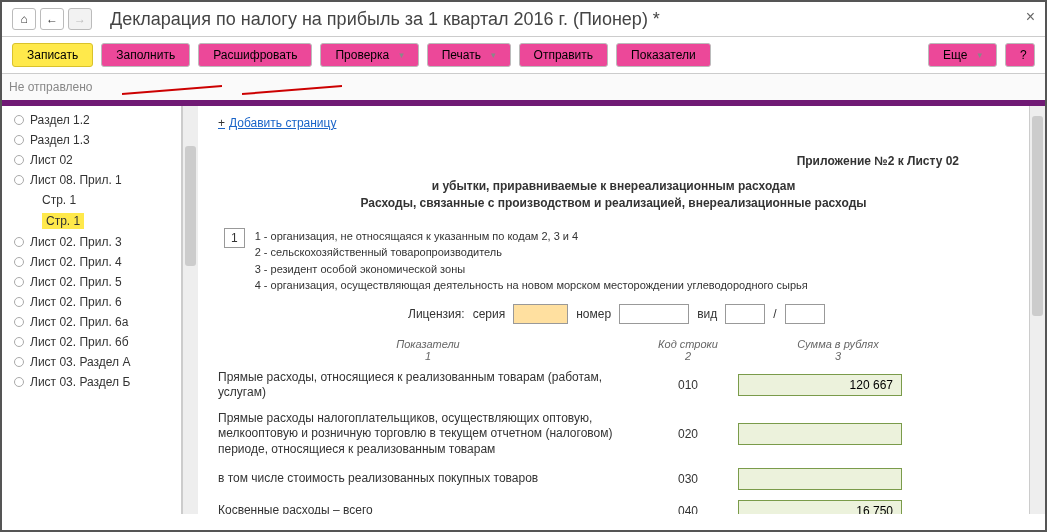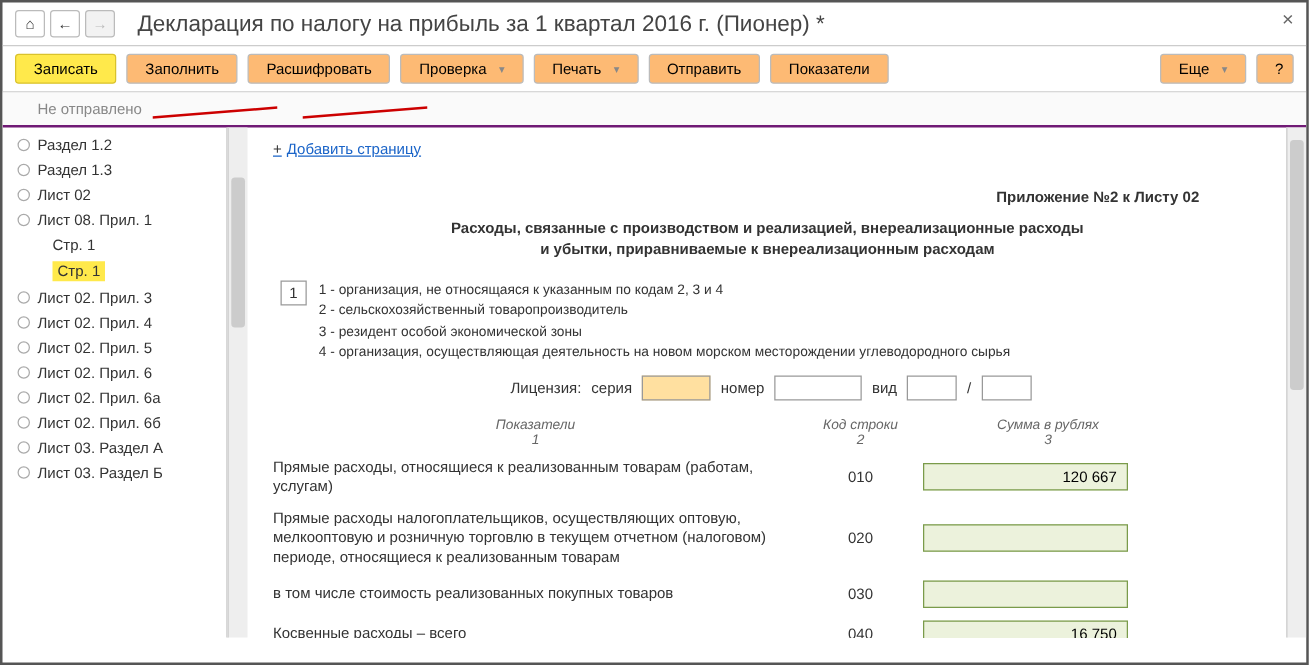--- a/index.html
+++ b/index.html
@@ -5,27 +5,27 @@
 * { box-sizing: border-box; margin: 0; padding: 0; }
 body { font-family: Arial, sans-serif; font-size: 12px; background: #fff; color: #333; }
 .window { width: 1047px; height: 532px; border: 2px solid #555; position: relative; overflow: hidden; }
 .titlebar { display: flex; align-items: center; padding: 6px 10px; border-bottom: 1px solid #ccc; }
 .titlebar .navbtns { display: flex; gap: 4px; margin-right: 18px; }
 .icon-btn { width: 24px; height: 22px; border: 1px solid #bbb; background: #fff; border-radius: 3px; display: flex; align-items: center; justify-content: center; cursor: pointer; font-size: 12px; }
 .icon-btn.dis { background: #f2f2f2; color: #bbb; }
 .titlebar .title { font-size: 18px; color: #444; }
 .close-x { position: absolute; right: 10px; top: 6px; font-size: 16px; color: #666; cursor: pointer; }
 .toolbar { display: flex; align-items: center; padding: 6px 10px; gap: 8px; border-bottom: 1px solid #ccc; }
-.btn { border: 1px solid #bbb; background: #fdba74; border-radius: 3px; padding: 4px 14px; font-size: 12px; cursor: pointer; display: inline-flex; align-items: center; gap: 6px; }
+.btn { border: 1px solid #bbb; background: #ec4899; border-radius: 3px; padding: 4px 14px; font-size: 12px; cursor: pointer; display: inline-flex; align-items: center; gap: 6px; }
 .btn.primary { background: #ffe94b; border-color: #d9c22c; }
 .btn.dd::after { content: "▾"; font-size: 9px; color: #888; margin-left: 4px; }
 .spacer { flex: 1; }
 .help-btn { width: 26px; }
 .annot { position: absolute; pointer-events: none; }
-.statusbar { padding: 6px 28px; color: #888; border-bottom: 2px solid #701a75; background: #fafafa; }
+.statusbar { padding: 6px 7px; color: #888; border-bottom: 6px solid #701a75; background: #fafafa; }
 .main { display: flex; height: calc(100% - 120px); }
 .sidebar { width: 180px; border-right: 1px solid #ccc; overflow-y: auto; padding: 4px 0; }
 .tree-item { display: flex; align-items: center; padding: 3px 6px 3px 12px; cursor: pointer; gap: 6px; font-size: 12px; color: #333; white-space: nowrap; }
 .tree-item.sub { padding-left: 40px; }
 .tree-item.sel { }
 .tree-item.sel span:last-child { background: #ffe94b; padding: 1px 4px; }
 .tree-item .tw { width: 10px; height: 10px; border: 1px solid #aaa; border-radius: 50%; display: inline-block; }
 .doc { flex: 1; overflow: auto; padding: 10px 20px; position: relative; }
 .addpage { color: #1a64c8; text-decoration: underline; cursor: pointer; font-size: 12px; margin-bottom: 14px; display: inline-flex; gap: 4px; align-items: center; }
 .addpage::before { content: "+"; color: #333; text-decoration: none; }
@@ -146,22 +146,22 @@
       </div>
     <div class="sb">
         <div class="thumb" style="top:40px;height:120px;"></div>
       </div>
 
     <div class="doc">
       <div class="wm"></div>
       <a class="addpage">Добавить страницу</a>
       <div class="apphdr">Приложение №2 к Листу 02</div>
       <div class="docttl">
+        <div>и убытки, приравниваемые к внереализационным расходам</div>
         <div>Расходы, связанные с производством и реализацией, внереализационные расходы</div>
-        <div>и убытки, приравниваемые к внереализационным расходам</div>
       </div>
 
       <div class="row">
         <span class="codebox">1</span>
         <div class="codelist" id="codenotes">
             <div>1 - организация, не относящаяся к указанным по кодам 2, 3 и 4</div>
             <div>2 - сельскохозяйственный товаропроизводитель</div>
             <div>3 - резидент особой экономической зоны</div>
             <div>4 - организация, осуществляющая деятельность на новом морском месторождении углеводородного сырья</div>
           </div>

